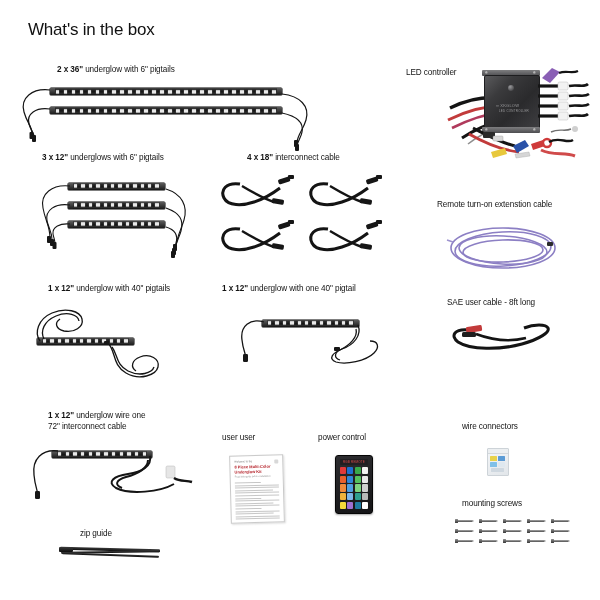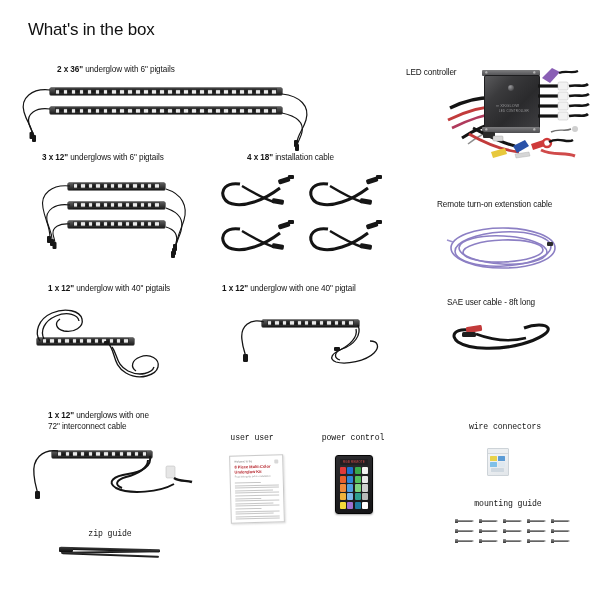--- a/index.html
+++ b/index.html
@@ -25,21 +25,21 @@
   .lbl{
     font-size:8.2px;
     font-weight:400;
     color:#141414;
     white-space:nowrap;
     letter-spacing:-0.1px;
     line-height:11px;
   }
   .lbl b{font-weight:700;}
   .lbl.two{white-space:normal;width:130px;}
-  .lbl.c{text-align:center;font-family:Liberation Mono, monospace;}
+  .lbl.c{}
 
   
   .strip{
     position:absolute;
     background:linear-gradient(180deg,#4a4a4a 0%,#2b2b2b 18%,#161616 52%,#2e2e2e 85%,#050505 100%);
     border-radius:1px;
     overflow:hidden;
     box-shadow:0 0 0 0.5px #000;
   }
   .strip .caps{position:absolute;left:0;top:0;right:0;bottom:0;}
@@ -331,21 +331,21 @@
       <path class="w" stroke-width="1.1" d="M6 3 C22 8, 28 20, 24 34 C21 44, 17 50, 16 60"></path>
       <path class="w" stroke-width="1.1" d="M6 22 C20 27, 24 34, 21 45 C19 52, 16 56, 15 64"></path>
       <path class="w" stroke-width="1.1" d="M6 41 C16 44, 18 50, 16 57 C15 62, 14 64, 14 67"></path>
       <rect class="plug" x="13" y="58" width="4" height="7" rx="1"></rect>
       <rect class="plug" x="12" y="62" width="4" height="7" rx="1"></rect>
       <rect class="plug" x="11" y="65" width="4" height="7" rx="1"></rect>
     </svg>
   </div>
 
   <div class="abs lbl" style="left:247px;top:152px;">
-    <b>4 x 18"</b><span> installation cable</span>
+    <b>4 x 18"</b><span> interconnect cable</span>
   </div>
 
   <div>
 
     <svg class="wire" style="left:218px;top:172px;width:88px;height:48px;" viewBox="0 0 88 48">
       <path class="w" stroke-width="3" d="M22 12 C8 10, 2 18, 6 26 C10 34, 24 34, 36 30 C46 27, 54 22, 62 16"></path>
       <path class="w" stroke-width="2.4" d="M24 14 C34 20, 44 26, 56 30"></path>
       <rect class="plug" x="60" y="6" width="12" height="5" rx="1.5" transform="rotate(-18 66 8)"></rect>
       <rect class="plug" x="54" y="27" width="12" height="5" rx="1.5" transform="rotate(10 60 29)"></rect>
       <rect class="plug" x="70" y="3" width="6" height="4" rx="1"></rect>
@@ -543,21 +543,21 @@
     <svg class="wire" style="left:328px;top:323px;width:64px;height:44px;" viewBox="0 0 64 44">
       <g class="w" stroke-width="1.3">
         <path d="M30 2 C34 12, 26 22, 14 26 C4 30, 0 36, 8 39 C18 42, 38 38, 46 30 C52 24, 50 18, 42 18"></path>
         <path d="M28 6 C30 14, 22 22, 12 27 C6 30, 6 35, 12 37"></path>
       </g>
       <rect class="plug" x="6" y="24" width="6" height="4" rx="1"></rect>
     </svg>
   </div>
 
   <div class="abs lbl two" style="left:48px;top:410px;">
-    <b>1 x 12"</b><span> underglows with one</span><br>
+    <b>1 x 12"</b><span> underglow wire one</span><br>
     <span>72" interconnect cable</span>
   </div>
 
   <div>
     <div class="strip" style="left:52px;top:451px;width:100px;height:6.5px;">
       <div class="caps">
           <div class="cap l"></div>
           <div class="cap r"></div>
         </div>
       <div class="leds">
@@ -660,21 +660,21 @@
 
   <div class="bag" style="left:487px;top:448px;width:20px;height:26px;">
     <div class="bag-top"></div>
     <div class="bc" style="left:2px;top:7px;width:7px;height:5px;background:#e8d24a;"></div>
     <div class="bc" style="left:10px;top:7px;width:7px;height:5px;background:#5b9bd5;"></div>
     <div class="bc" style="left:2px;top:13px;width:7px;height:5px;background:#7fc0e8;"></div>
     <div class="bc" style="left:10px;top:13px;width:7px;height:5px;background:#dfe8ef;"></div>
     <div class="bc" style="left:3px;top:19px;width:13px;height:4px;background:#cfd8e0;"></div>
   </div>
 
-  <div class="abs lbl c" style="left:462px;top:498px;width:92px;">mounting guide</div>
+  <div class="abs lbl c" style="left:462px;top:498px;width:92px;">mounting screws</div>
 
   <div class="abs" id="screw-field" style="left:455px;top:520px;width:120px;height:34px;">
       <div class="screw" style="left: 0px; top: 0px;">
         <div class="head"></div>
         <div class="shaft" style="width:14px"></div>
         <div class="tip" style="left:17px"></div>
       </div>
       <div class="screw" style="left: 24px; top: 0px;">
         <div class="head"></div>
         <div class="shaft" style="width:14px"></div>

